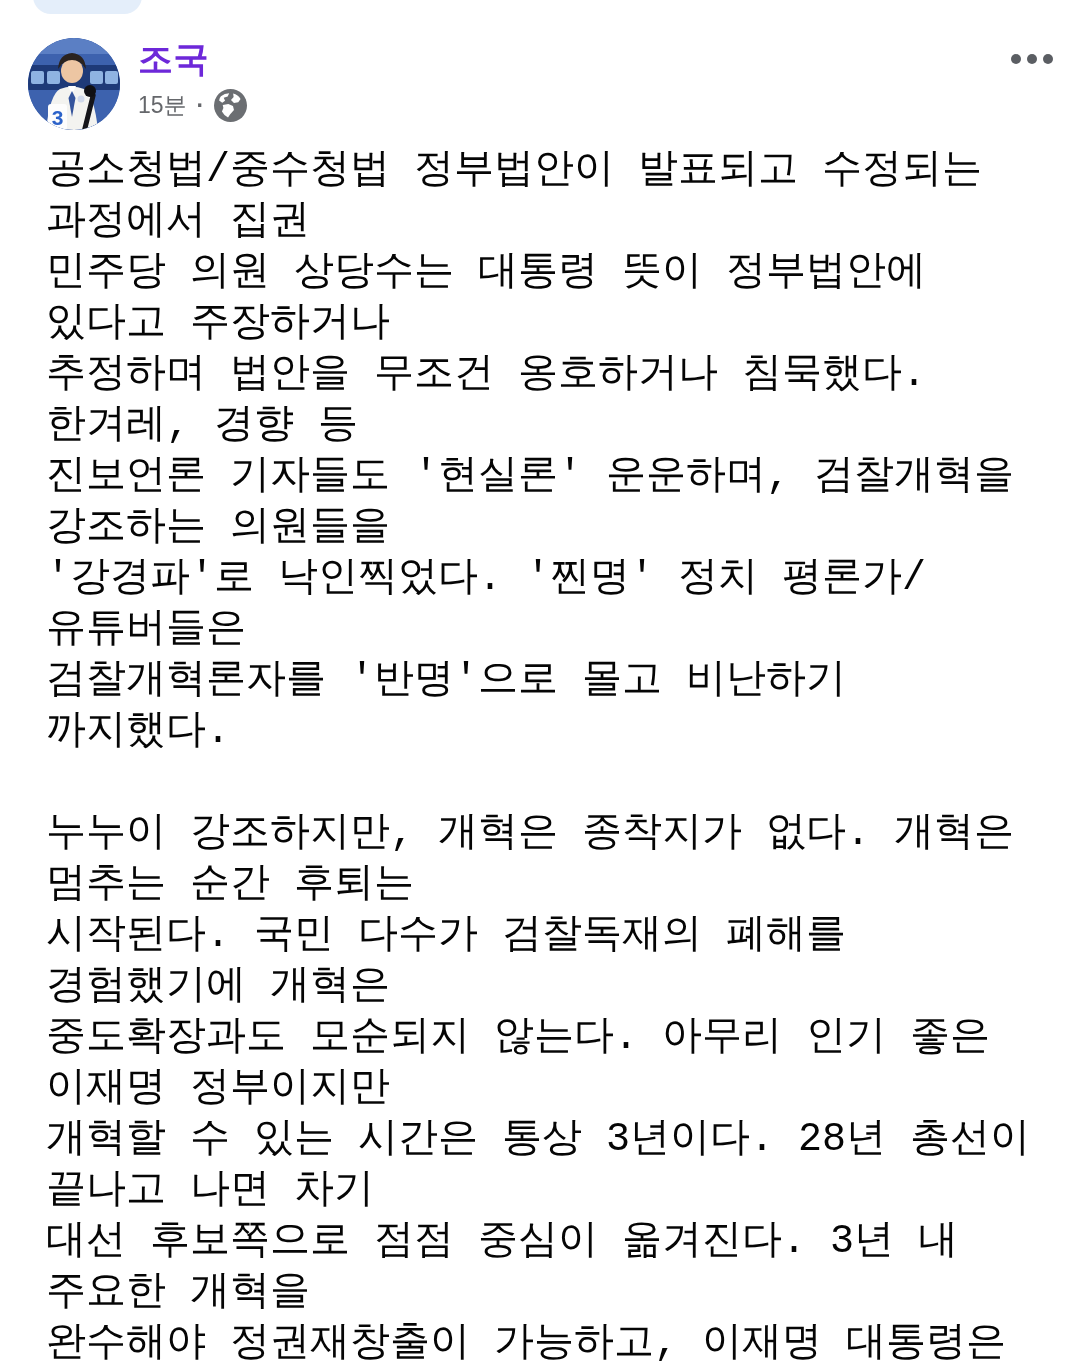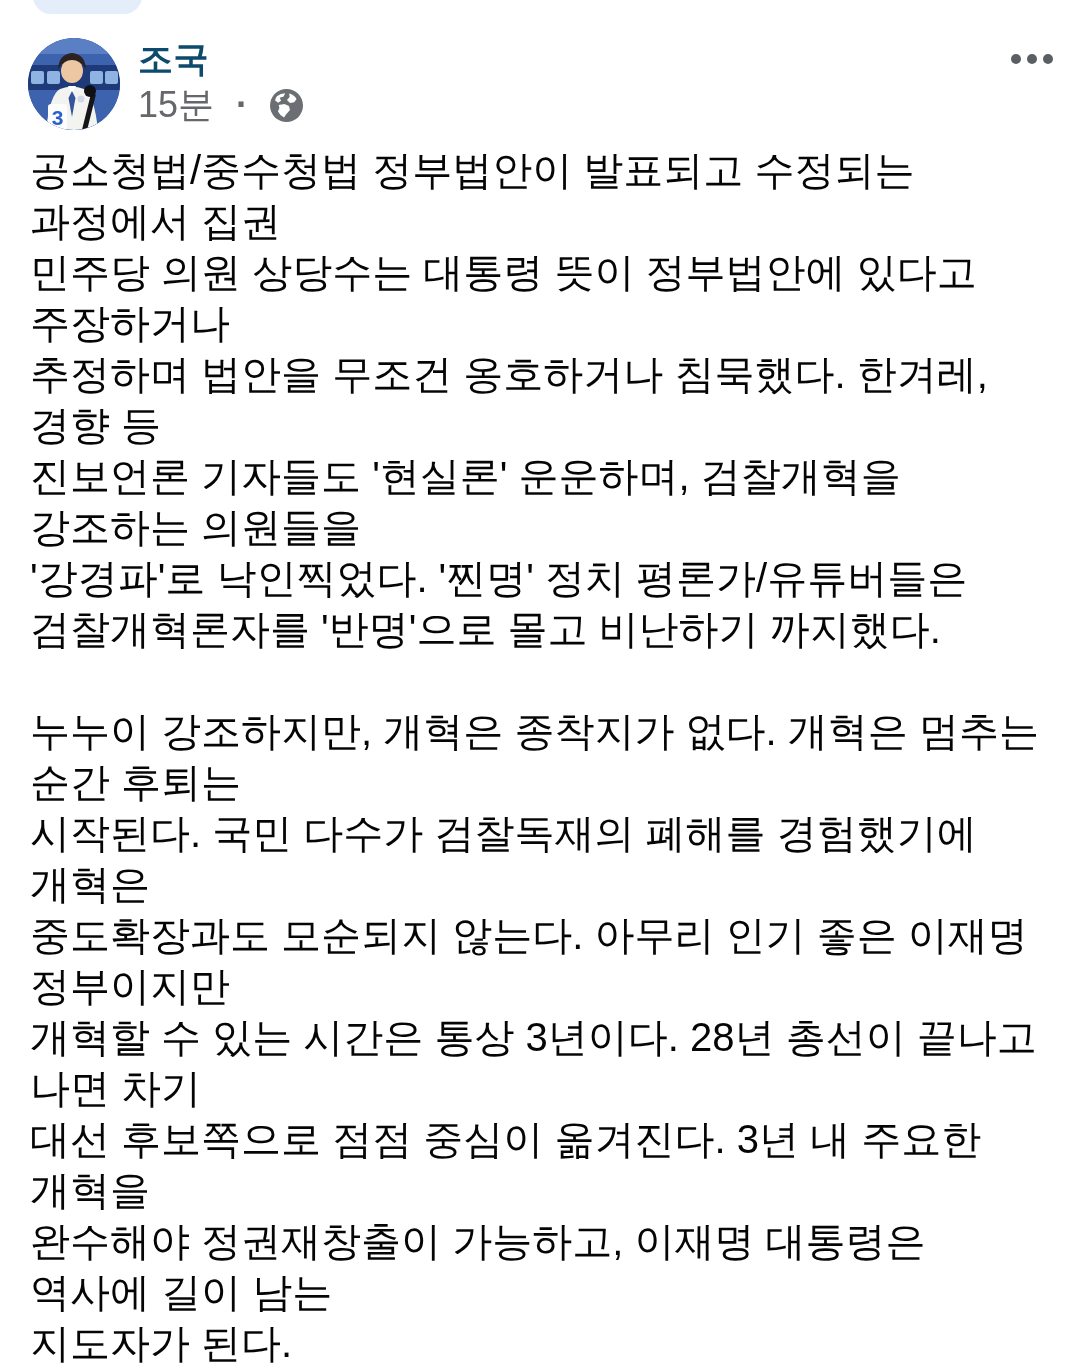--- a/index.html
+++ b/index.html
@@ -27,45 +27,46 @@
     width: 92px; height: 92px;
     border-radius: 50%;
     overflow: hidden;
     cursor: pointer;
     background: #3d62ae;
   }
   .avatar svg { display: block; }
   .author-name {
     position: absolute; left: 110px; top: 0px;
     font-size: 35px; line-height: 42px; font-weight: 700;
-    color: #0c4a6e; letter-spacing: 0.5px;
+    color: #6d28d9; letter-spacing: 0.5px;
     cursor: pointer;
   }
   .meta-row {
     position: absolute; left: 110px; top: 50px;
-    display: flex; align-items: center; gap: 22px;
-    font-size: 36px; line-height: 34px; color: #65676b;
+    display: flex; align-items: center; gap: 10px;
+    font-size: 23px; line-height: 34px; color: #65676b;
     cursor: pointer;
   }
   .meta-sep { font-weight: 700; color: #65676b; }
   .globe { display: inline-flex; width: 33px; height: 33px; }
   .more-button {
     position: absolute; right: 0; top: 10px;
     display: flex; align-items: center; gap: 6px;
     padding: 6px 2px; cursor: pointer;
   }
   .more-dot { width: 10px; height: 10px; border-radius: 50%; background: #5b5e63; }
   .post-content {
     position: absolute; left: 30px; right: 32px; top: 145px;
     font-size: 40px; line-height: 51px; color: #050505;
   }
   .post-paragraph {
-    margin: 0 0 51px 0;
+    margin: 0 0 51px 16px;
     white-space: pre-line;
     word-break: keep-all;
+    font-family: Liberation Mono, monospace;
   }
 </style>
 </head>
 <body>
 
 <div class="page">
 
   <div class="bubble-remnant"></div>
 
   <div class="header">

